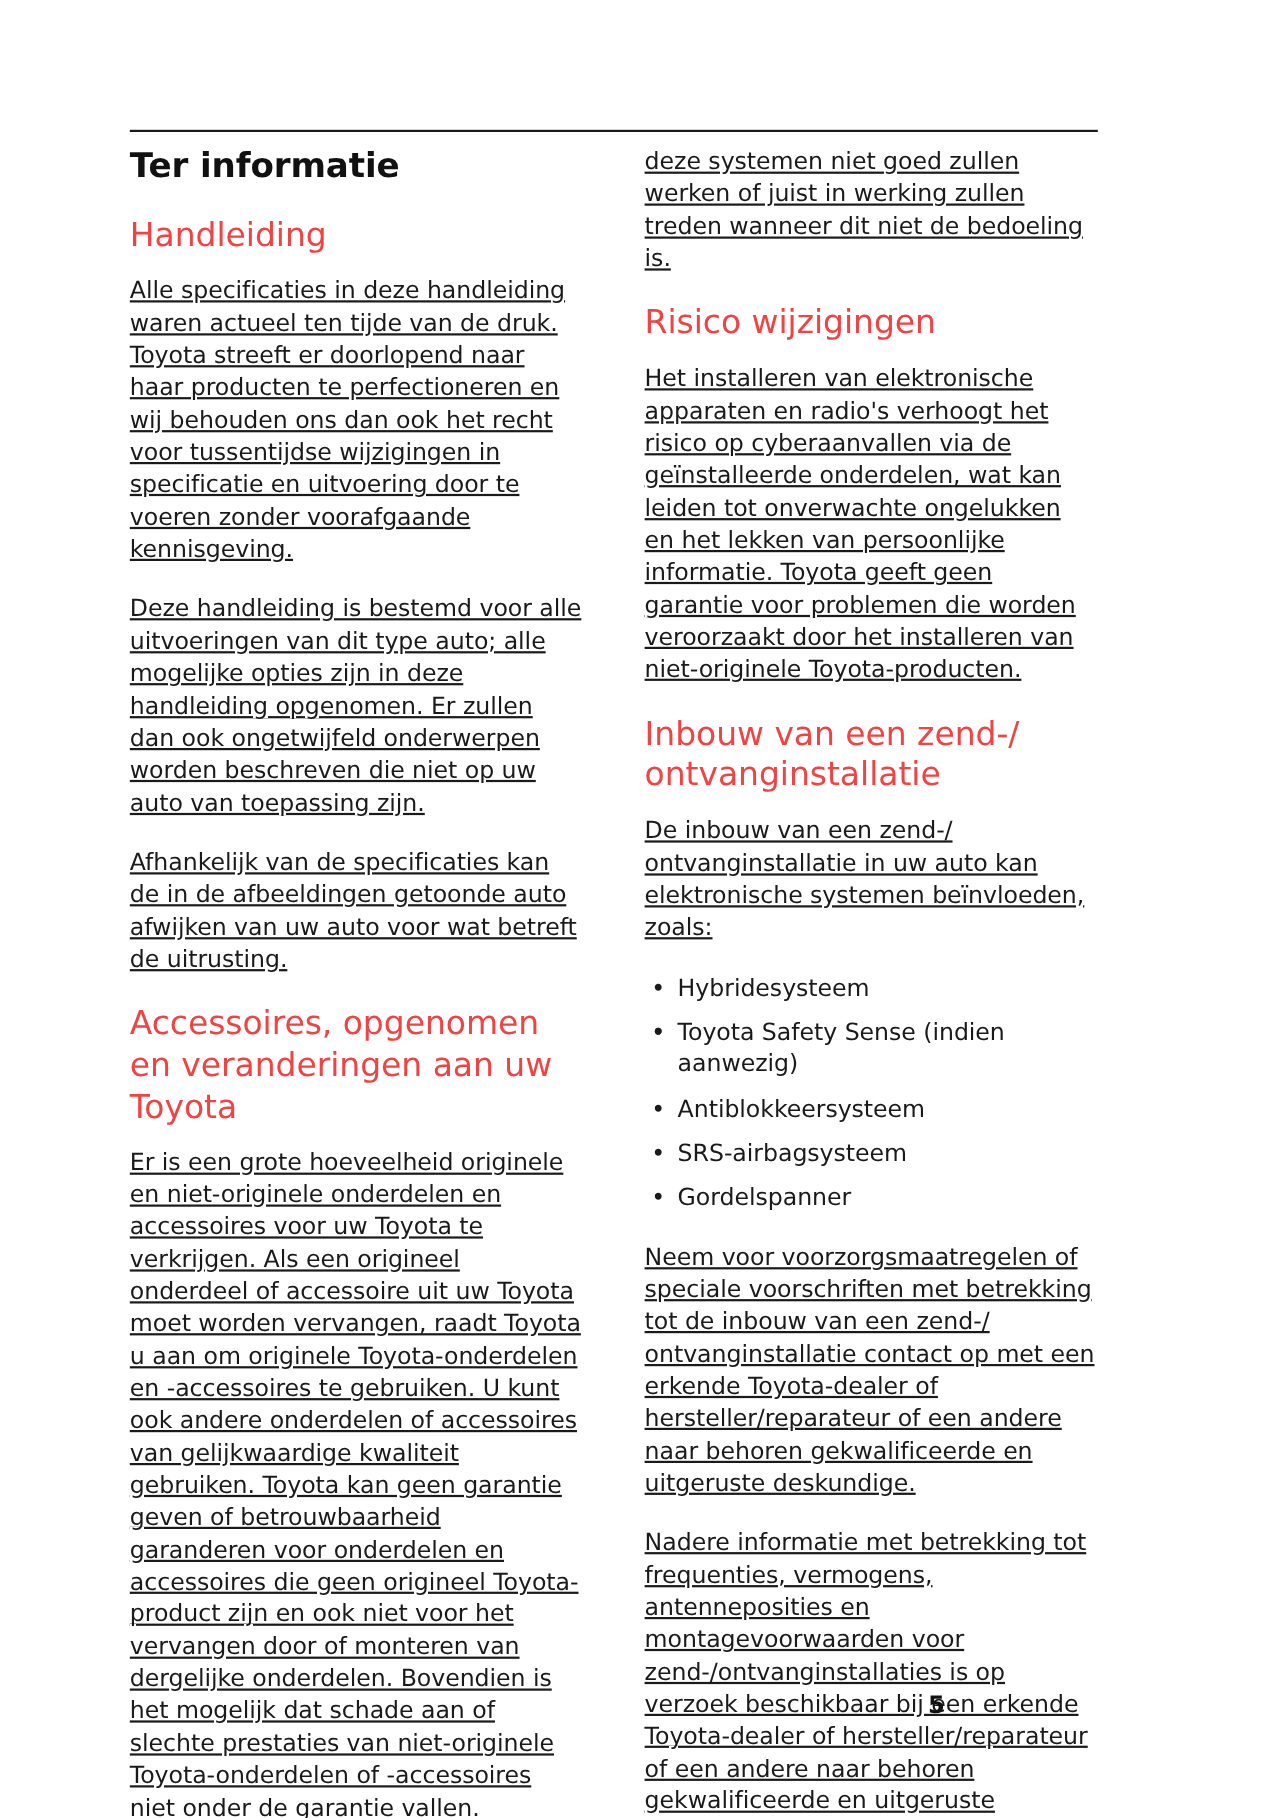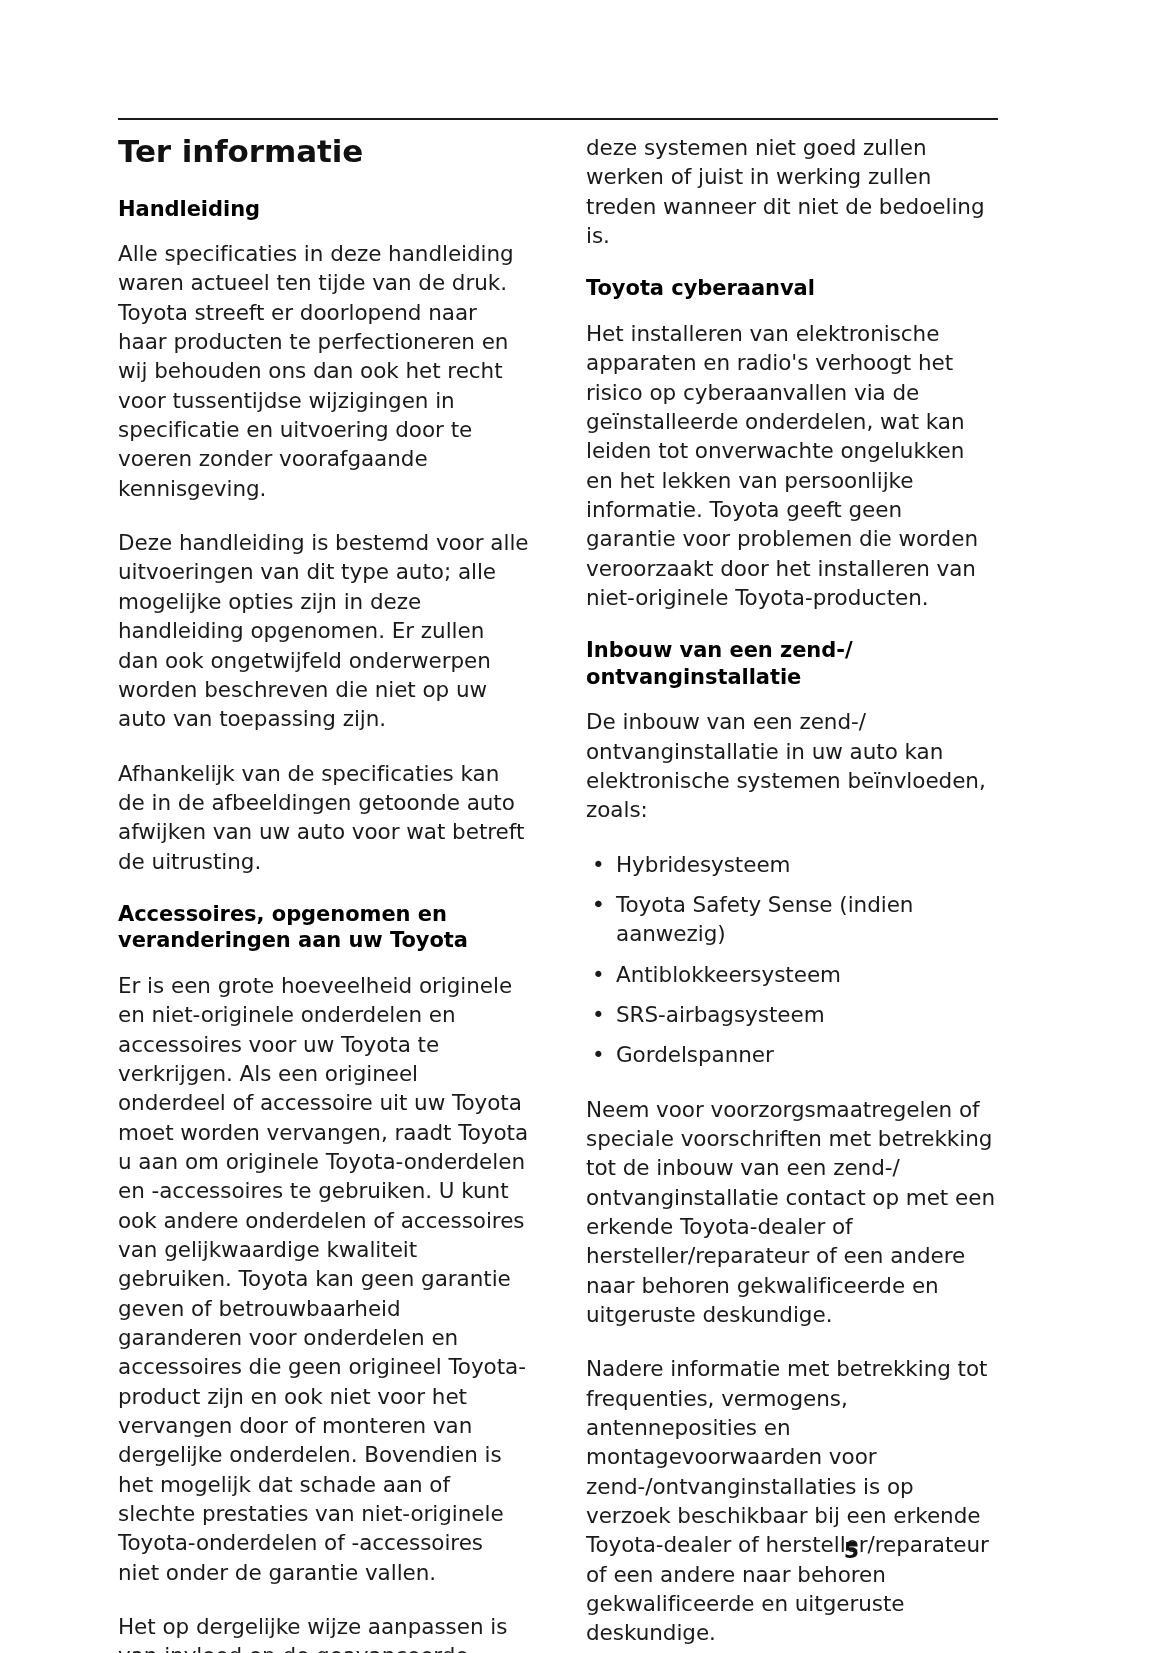--- a/index.html
+++ b/index.html
@@ -53,38 +53,39 @@
   h1.doc-title {
     font-size: 31px;
     font-weight: bold;
     line-height: 1.18;
     margin: 0 0 26px 0;
     letter-spacing: -0.1px;
     color: #111111;
   }
 
   h2.sec-title {
-    font-size: 21px;
-    font-weight: bold;
+    font-size: 30px;
+    font-weight: normal;
     line-height: 1.26;
     margin: 0 0 17px 0;
     letter-spacing: -0.05px;
-    color: #000000;
+    color: #ef4444;
   }
 
   h2.sec-title.spaced {
     margin-top: 24px;
   }
 
   p.body {
     font-size: 21.5px;
     line-height: 1.365;
     margin: 0 0 25px 0;
     color: #1a1a1a;
     letter-spacing: -0.05px;
+    text-decoration: underline;
   }
 
   ul.bullets {
     list-style: none;
     margin: 0 0 25px 0;
     padding: 0;
   }
 
   ul.bullets li {
     position: relative;
@@ -139,21 +140,21 @@
       <p class="body">Er is een grote hoeveelheid originele en niet-originele onderdelen en accessoires voor uw Toyota te verkrijgen. Als een origineel onderdeel of accessoire uit uw Toyota moet worden vervangen, raadt Toyota u aan om originele Toyota-onderdelen en -accessoires te gebruiken. U kunt ook andere onderdelen of accessoires van gelijkwaardige kwaliteit gebruiken. Toyota kan geen garantie geven of betrouwbaarheid garanderen voor onderdelen en accessoires die geen origineel Toyota-product zijn en ook niet voor het vervangen door of monteren van dergelijke onderdelen. Bovendien is het mogelijk dat schade aan of slechte prestaties van niet-originele Toyota-onderdelen of -accessoires niet onder de garantie vallen.</p>
 
       <p class="body">Het op dergelijke wijze aanpassen is van invloed op de geavanceerde veiligheidsvoorzieningen, zoals Toyota Safety Sense. Het gevaar bestaat dat</p>
 
     </div>
 
     <div class="col">
 
       <p class="body">deze systemen niet goed zullen werken of juist in werking zullen treden wanneer dit niet de bedoeling is.</p>
 
-      <h2 class="sec-title">Toyota cyberaanval</h2>
+      <h2 class="sec-title">Risico wijzigingen</h2>
 
       <p class="body">Het installeren van elektronische apparaten en radio's verhoogt het risico op cyberaanvallen via de geïnstalleerde onderdelen, wat kan leiden tot onverwachte ongelukken en het lekken van persoonlijke informatie. Toyota geeft geen garantie voor problemen die worden veroorzaakt door het installeren van niet-originele Toyota-producten.</p>
 
       <h2 class="sec-title spaced">Inbouw van een zend-/ ontvanginstallatie</h2>
 
       <p class="body">De inbouw van een zend-/ ontvanginstallatie in uw auto kan elektronische systemen beïnvloeden, zoals:</p>
 
       <ul class="bullets">
         <li>
           <span class="bullet-dot">•</span>

